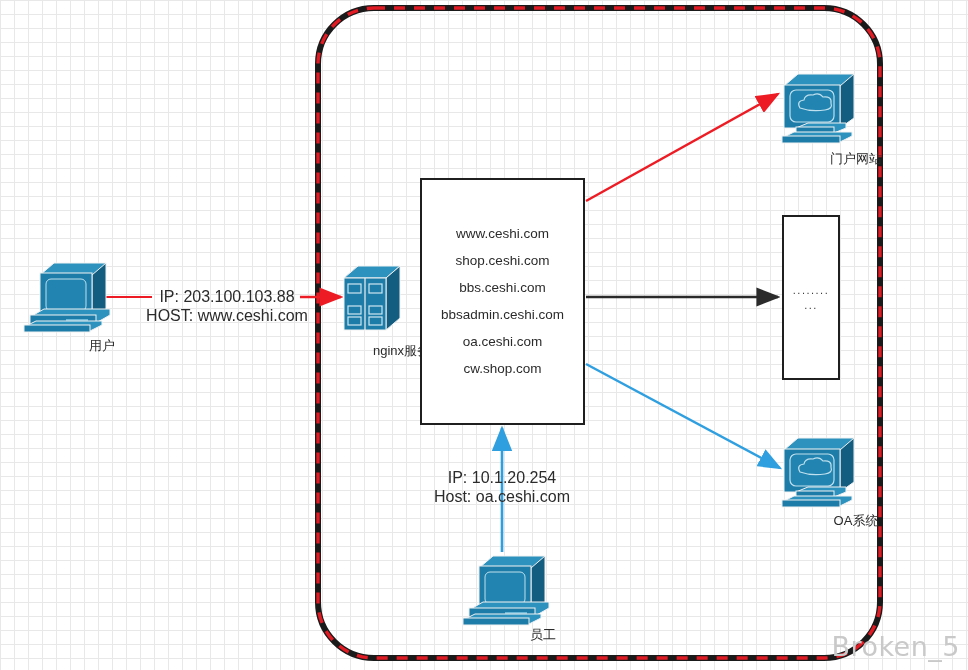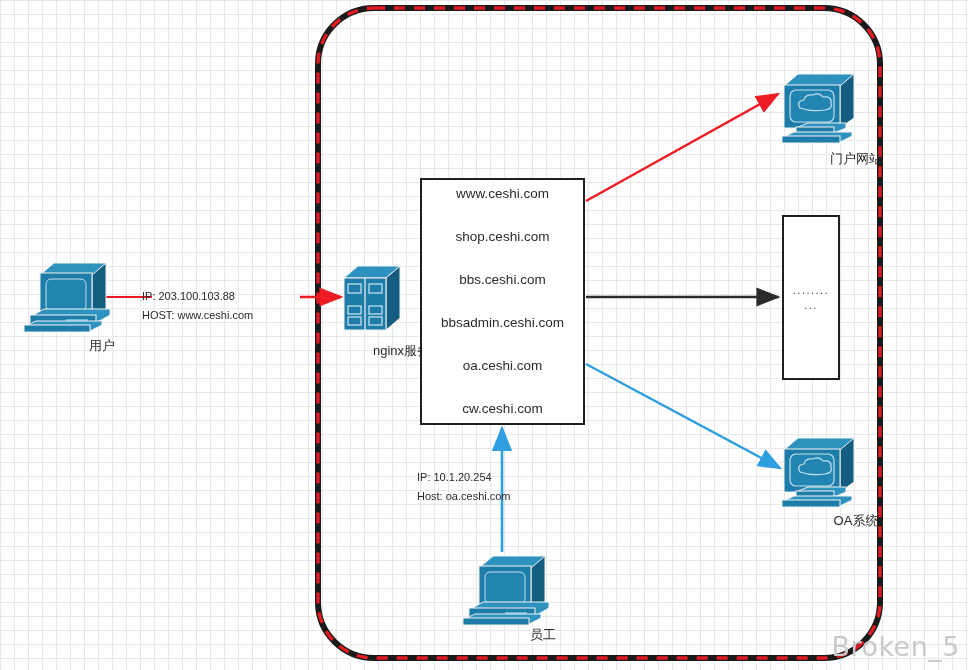--- a/index.html
+++ b/index.html
@@ -37,38 +37,39 @@
     position: absolute;
     text-align: center;
     color: #2b2b2b;
     font-size: 13px;
     line-height: 17px;
     white-space: nowrap;
     padding-left: 36px;
   }
   .edge-label {
     position: absolute;
+    text-align: center;
     color: #2b2b2b;
-    font-size: 11px;
+    font-size: 16px;
     line-height: 19px;
     white-space: nowrap;
     background: rgba(255,255,255,0.0);
   }
   .domain-box {
     position: absolute;
     left: 420px;
     top: 178px;
     width: 165px;
     height: 247px;
     border: 2.5px solid #1f1f1f;
     background: #ffffff;
     box-sizing: border-box;
     display: flex;
     flex-direction: column;
-    justify-content: space-between;
+    justify-content: center;
     align-items: center;
   }
   .domain-box .row {
     font-size: 13.5px;
     color: #2b2b2b;
     line-height: 14px;
     padding: 6.5px 0;
     white-space: nowrap;
   }
   .dots-box {
@@ -174,21 +175,21 @@
     </svg>
   </div>
   <div class="label" style="left:320px; top:342px; width:104px;">nginx服务器</div>
 
   <div class="domain-box">
     <div class="row">www.ceshi.com</div>
     <div class="row">shop.ceshi.com</div>
     <div class="row">bbs.ceshi.com</div>
     <div class="row">bbsadmin.ceshi.com</div>
     <div class="row">oa.ceshi.com</div>
-    <div class="row">cw.ceshi.com</div>
+    <div class="row">cw.shop.com</div>
   </div>
 
   <div class="node" style="left:778px; top:68px;">
     <svg width="84" height="78" viewBox="0 0 84 78">
       <polygon points="6,18 20,6 76,6 76,16 62,28 6,28" fill="#2e92bf" stroke="#f2f2f2" stroke-width="1"></polygon>
       <polygon points="76,6 76,50 62,60 62,18" fill="#135d80" stroke="#f2f2f2" stroke-width="1"></polygon>
       <rect x="6" y="17" width="56" height="43" fill="#1d7ca8" stroke="#f2f2f2" stroke-width="1"></rect>
       <rect x="12" y="22" width="44" height="32" rx="6" fill="#2284b0" stroke="#bfe0ee" stroke-width="1.2"></rect>
       <path d="M22,40 q-4,-7 4,-8 q1,-6 9,-5 q6,-3 10,2 q9,-1 8,6 q2,6 -6,7 q-14,2 -25,-2 z" fill="none" stroke="#bfe0ee" stroke-width="1.2"></path>
       <polygon points="18,60 30,55 68,55 68,60 56,65 18,65" fill="#2e92bf" stroke="#f2f2f2" stroke-width="1"></polygon>

